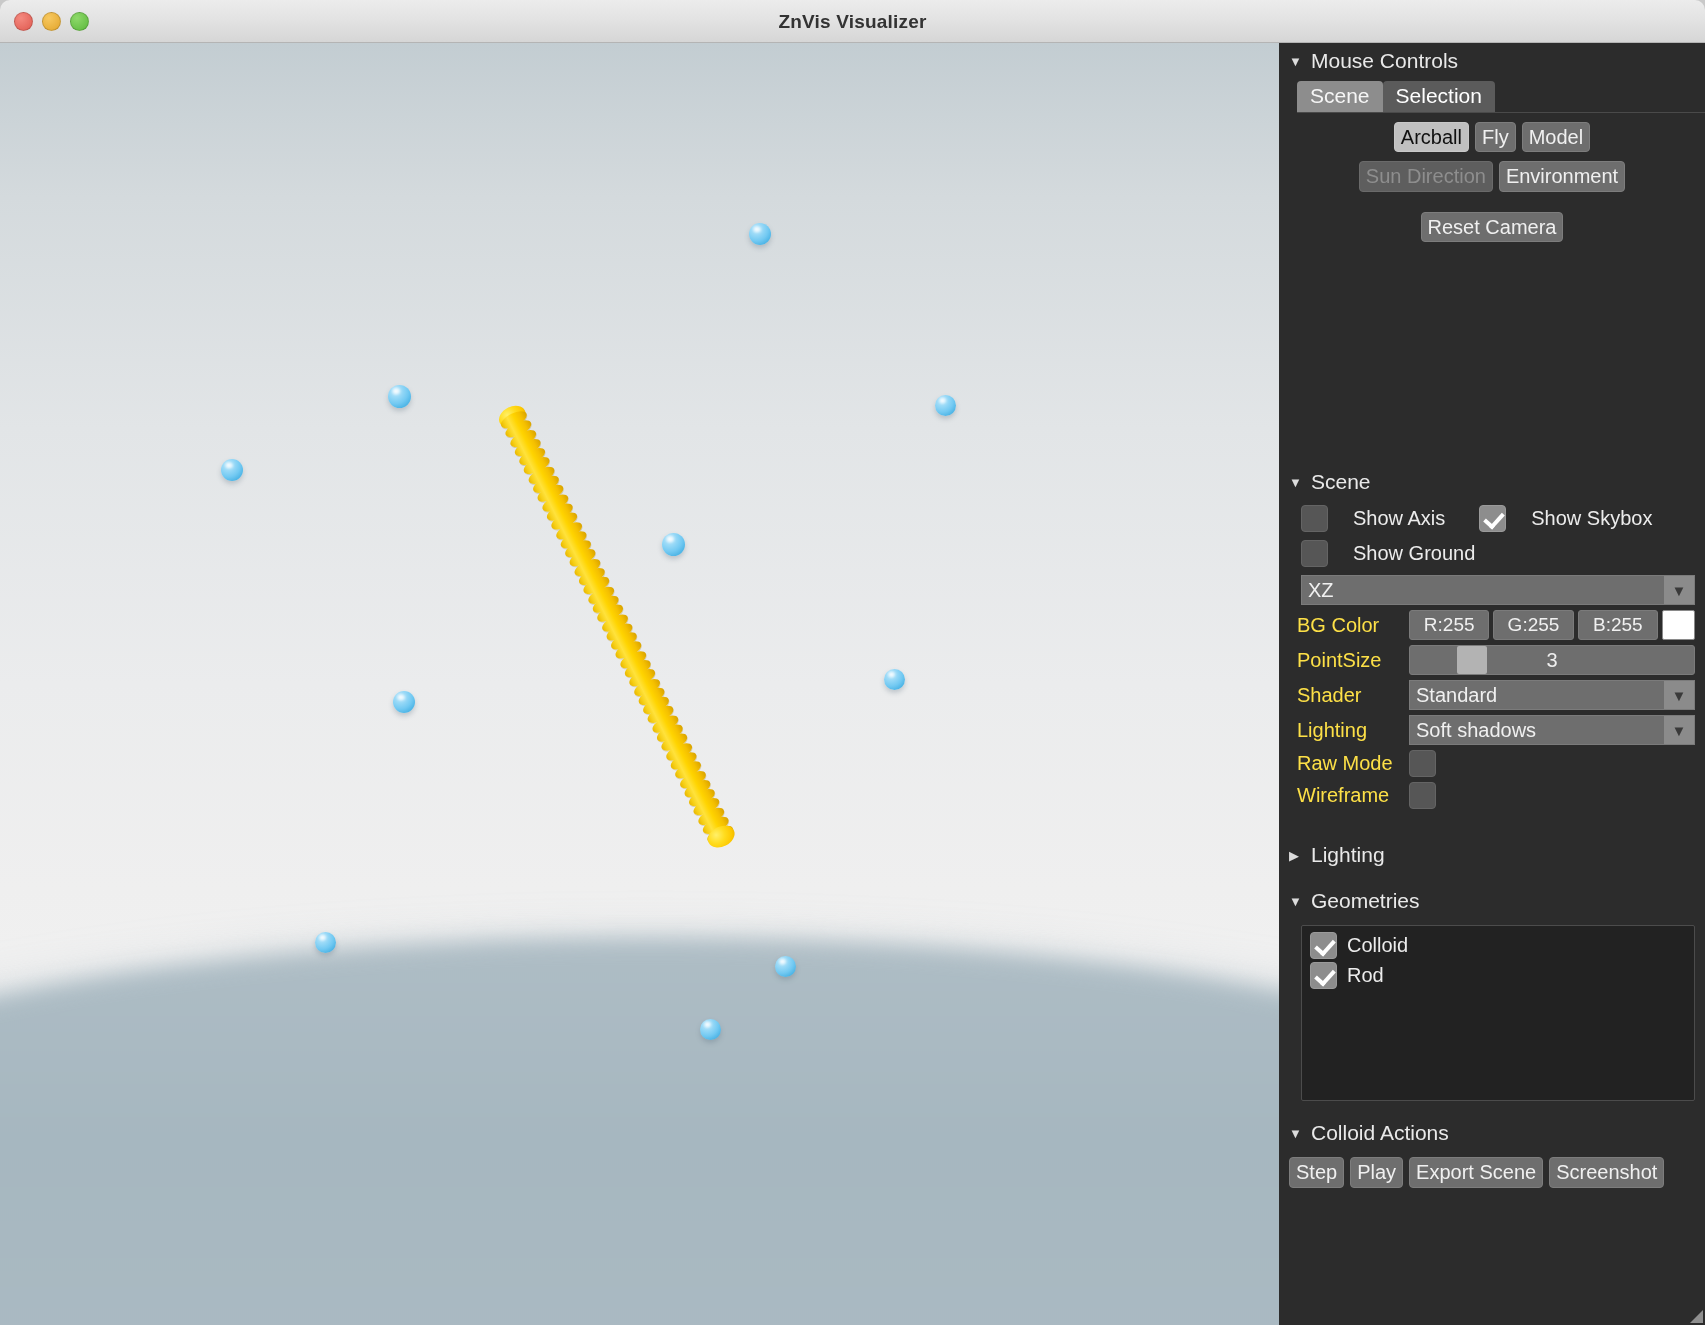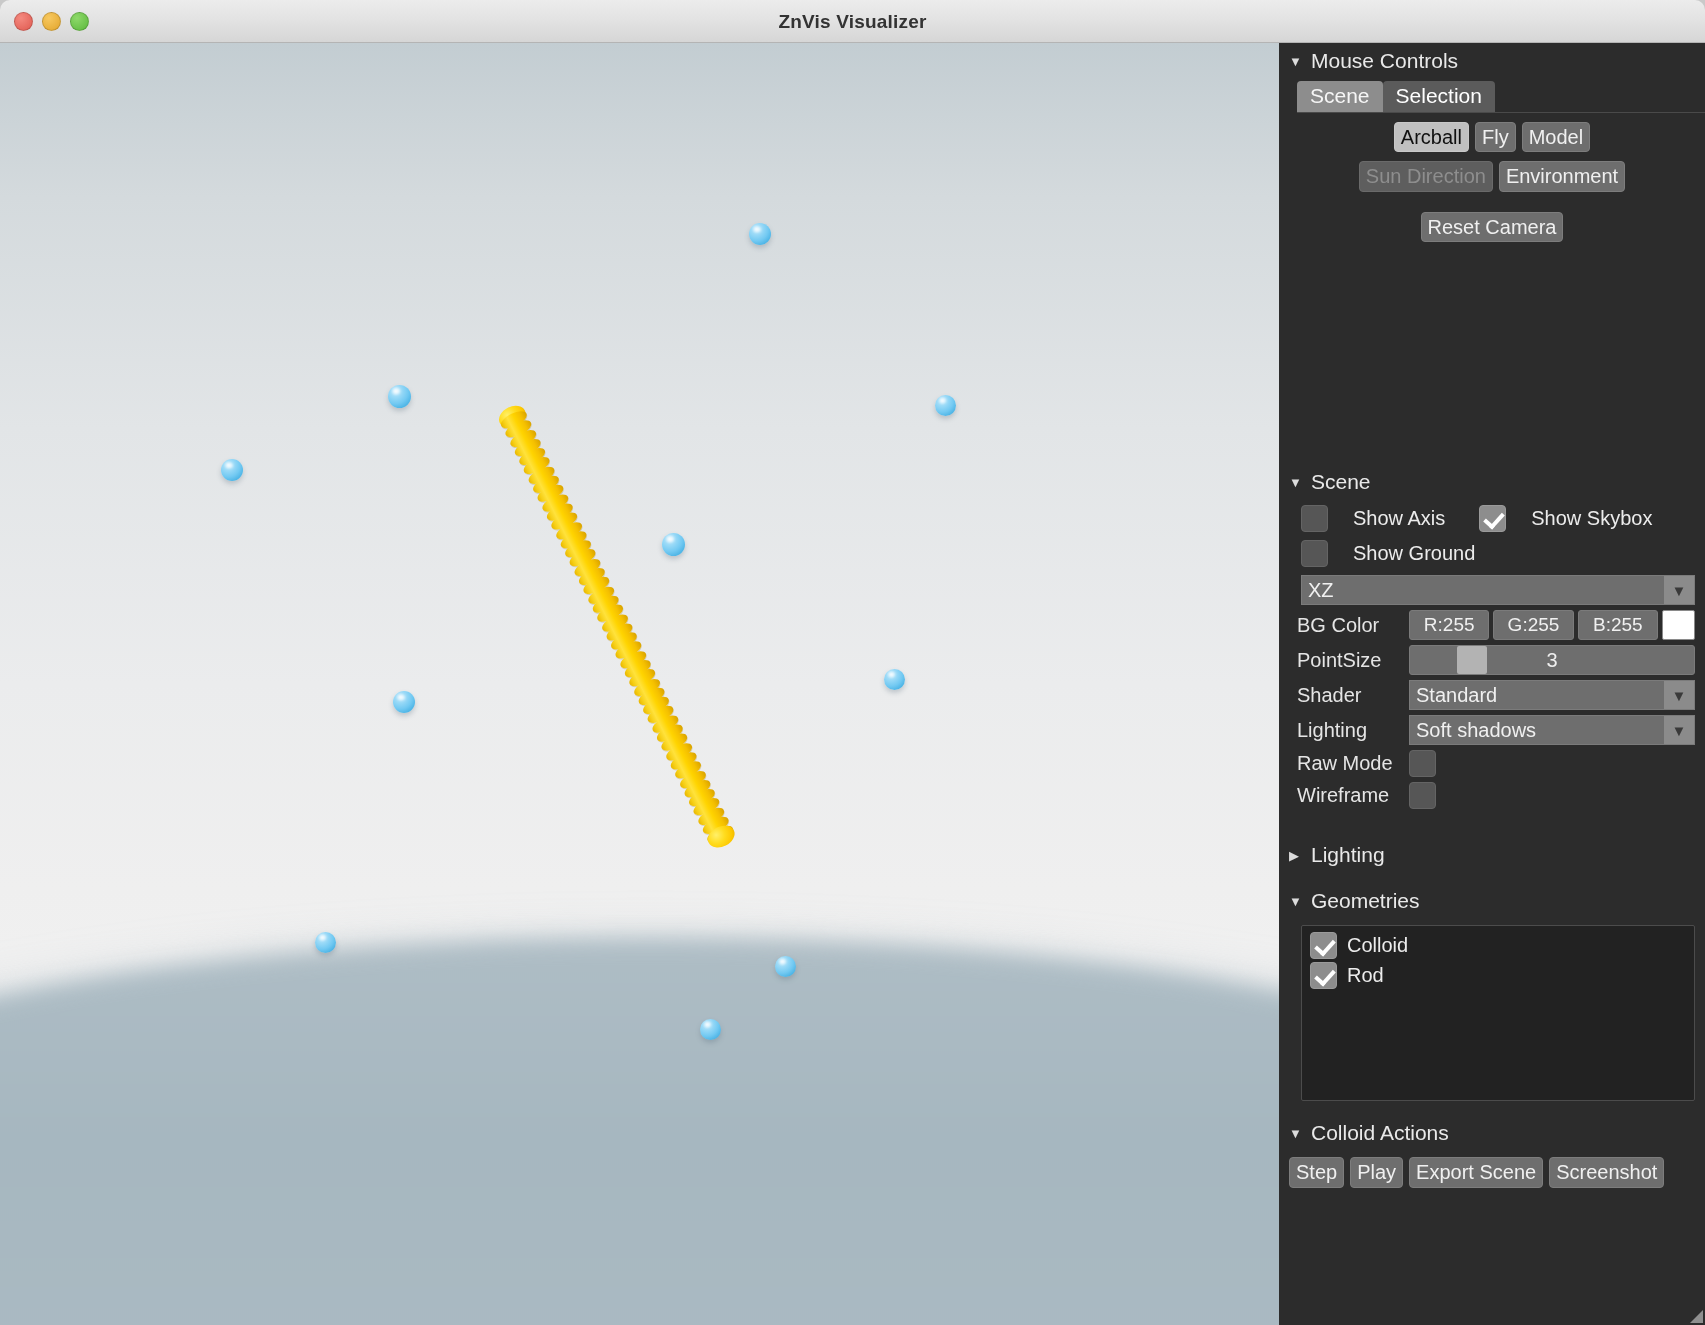--- a/index.html
+++ b/index.html
@@ -230,21 +230,21 @@
   }
   .combo .arrow {
     width: 30px; height: 100%;
     background: #8b8b8b;
     display: flex; align-items: center; justify-content: center;
     font-size: 15px; color: #3a3a3a;
   }
 
   
   .fieldrow { display: flex; align-items: center; margin: 5px 10px 0 18px; }
-  .flabel { width: 112px; font-size: 20px; color: #e5e5e5; flex: none; }
+  .flabel { width: 112px; font-size: 20px; color: #fde047; flex: none; }
 
   
   .rgbbox {
     background: #6e6e6e; border: 1px solid #7b7b7b;
     border-radius: 3px; height: 30px;
     display: flex; align-items: center; justify-content: center;
     font-size: 19px; color: #f0f0f0;
     flex: 1; cursor: text;
   }
   .swatch {

